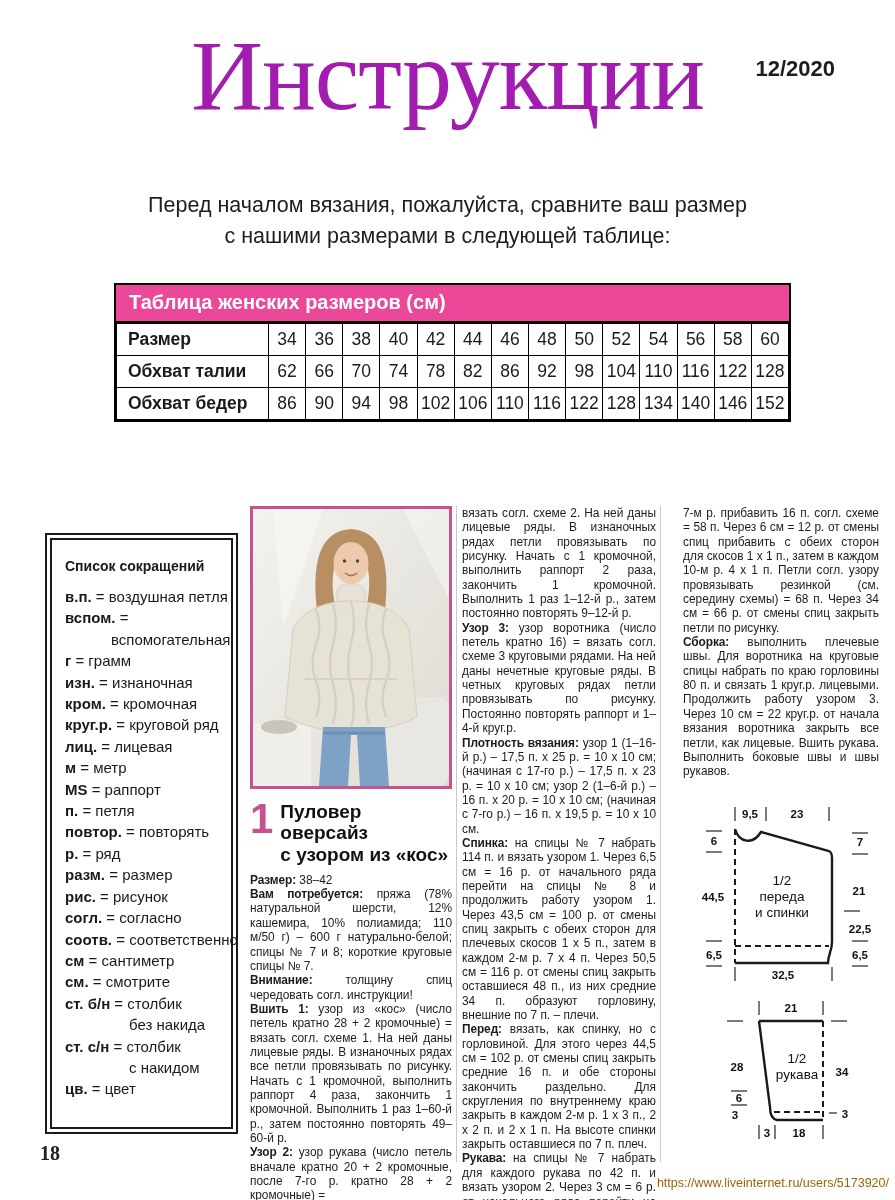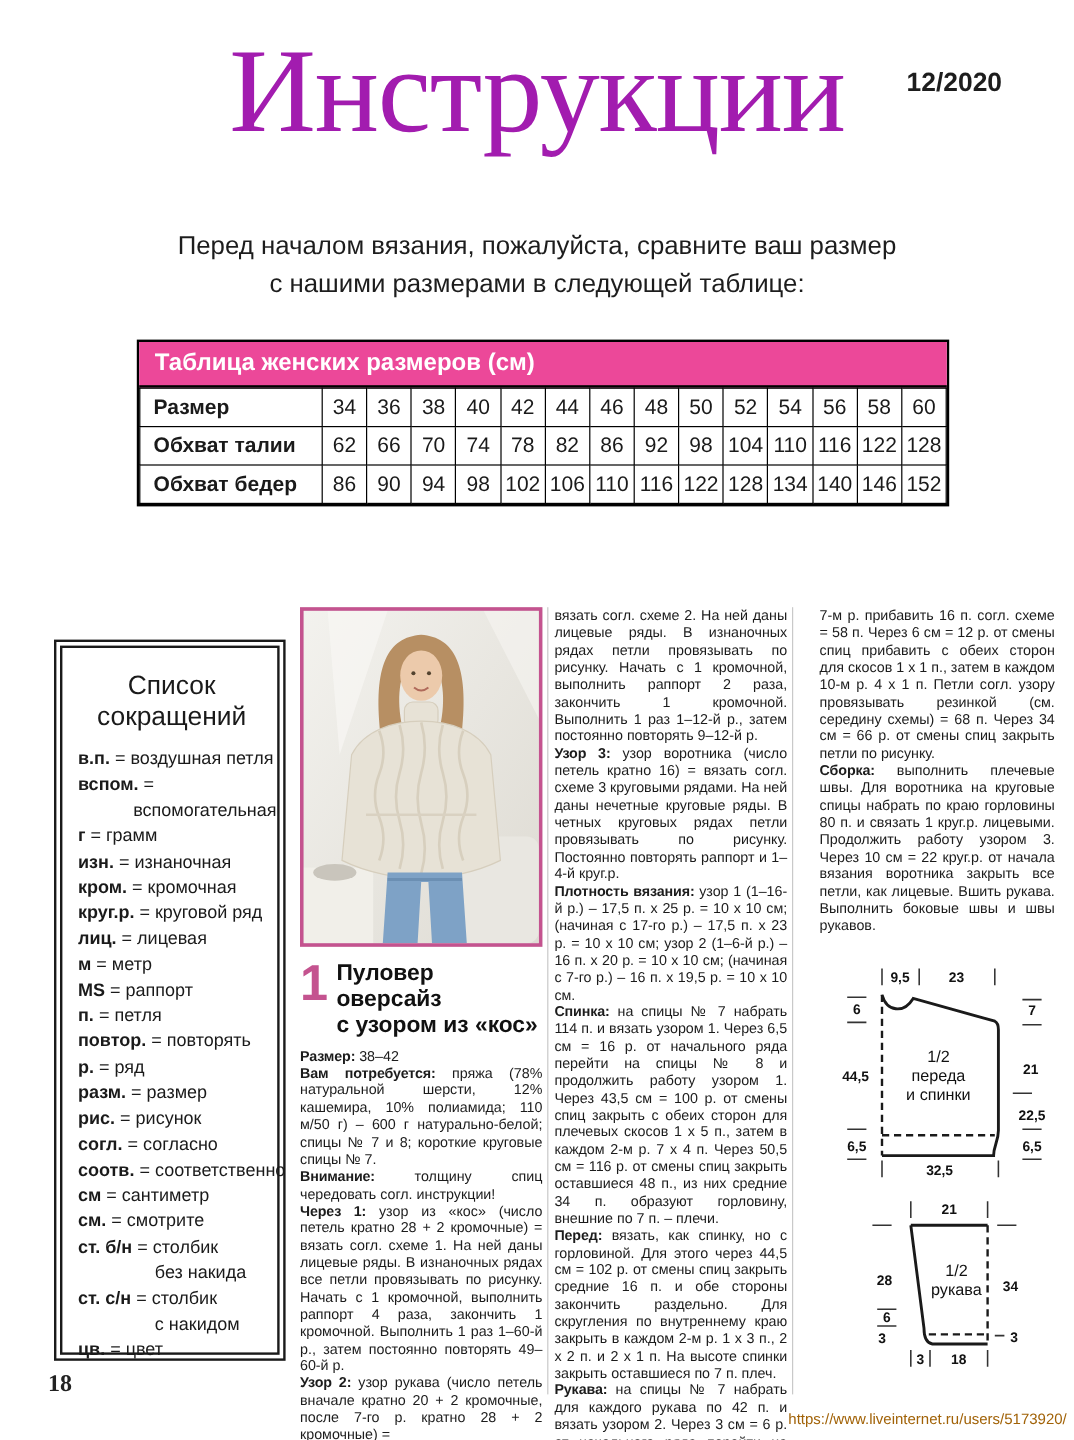--- a/index.html
+++ b/index.html
@@ -22,21 +22,21 @@
         padding:6px 0 7px 13px;border-bottom:2px solid #000;}
   table.size-table{width:100%;border-collapse:collapse;table-layout:fixed;}
   table.size-table td,table.size-table th{border:1px solid #000;font-size:17.5px;height:31px;
         text-align:center;padding:0;white-space:nowrap;overflow:hidden;}
   table.size-table th.row-label{text-align:left;padding-left:11px;font-size:17.5px;font-weight:bold;}
 
   
   .abbr-box-outer{position:absolute;left:45px;top:533px;width:193px;height:601px;
         border:2px solid #1a1a1a;box-sizing:border-box;padding:3px;}
   .abbr-box-inner{border:2px solid #1a1a1a;height:100%;box-sizing:border-box;padding:12px 10px 8px 13px;}
-  .abbr-title{font-size:22px;font-weight:normal;text-align:center;margin:6px 0 12px 0;}
+  .abbr-title{font-size:14px;font-weight:bold;text-align:left;margin:6px 0 12px 0;}
   .abbr-item{font-size:15px;line-height:21.4px;white-space:nowrap;}
   .abbr-item b{font-size:15px;}
   .abbr-line2{white-space:nowrap;}
 
   
   .col{position:absolute;top:506px;}
   .col1{left:250px;width:202px;}
   .col2{left:462px;width:194px;}
   .col3{left:683px;width:196px;}
   .col-divider{position:absolute;width:1px;background:#c9c9c9;top:506px;height:656px;}
@@ -208,21 +208,21 @@
       <span class="article-number">1</span>
       <span class="article-title">
         <span>Пуловер оверсайз</span><br>
         <span>с узором из «кос»</span>
       </span>
     </div>
     <div>
         <p class="para"><b>Размер: </b>38–42</p>
         <p class="para"><b>Вам потребуется: </b>пряжа (78% натуральной шерсти, 12% кашемира, 10% полиамида; 110 м/50 г) – 600 г натурально-белой; спицы № 7 и 8; короткие круговые спицы № 7.</p>
         <p class="para"><b>Внимание: </b>толщину спиц чередовать согл. инструкции!</p>
-        <p class="para"><b>Через 1: </b>узор из «кос» (число петель кратно 28 + 2 кромочные) = вязать согл. схеме 1. На ней даны лицевые ряды. В изнаночных рядах все петли провязывать по рисунку. Начать с 1 кромочной, выполнить раппорт 4 раза, закончить 1 кромочной. Выполнить 1 раз 1–60-й р., затем постоянно повторять 49–60-й р.</p>
+        <p class="para"><b>Вшить 1: </b>узор из «кос» (число петель кратно 28 + 2 кромочные) = вязать согл. схеме 1. На ней даны лицевые ряды. В изнаночных рядах все петли провязывать по рисунку. Начать с 1 кромочной, выполнить раппорт 4 раза, закончить 1 кромочной. Выполнить 1 раз 1–60-й р., затем постоянно повторять 49–60-й р.</p>
         <p class="para"><b>Узор 2: </b>узор рукава (число петель вначале кратно 20 + 2 кромочные, после 7-го р. кратно 28 + 2 кромочные) =</p>
       </div>
   </div>
 
   <div class="col col2">
     <div>
         <p class="para">вязать согл. схеме 2. На ней даны лицевые ряды. В изнаночных рядах петли провязывать по рисунку. Начать с 1 кромочной, выполнить раппорт 2 раза, закончить 1 кромочной. Выполнить 1 раз 1–12-й р., затем постоянно повторять 9–12-й р.</p>
         <p class="para"><b>Узор 3: </b>узор воротника (число петель кратно 16) = вязать согл. схеме 3 круговыми рядами. На ней даны нечетные круговые ряды. В четных круговых рядах петли провязывать по рисунку. Постоянно повторять раппорт и 1–4-й круг.р.</p>
         <p class="para"><b>Плотность вязания: </b>узор 1 (1–16-й р.) – 17,5 п. х 25 р. = 10 х 10 см; (начиная с 17-го р.) – 17,5 п. х 23 р. = 10 х 10 см; узор 2 (1–6-й р.) – 16 п. х 20 р. = 10 х 10 см; (начиная с 7-го р.) – 16 п. х 19,5 р. = 10 х 10 см.</p>
         <p class="para"><b>Спинка: </b>на спицы № 7 набрать 114 п. и вязать узором 1. Через 6,5 см = 16 р. от начального ряда перейти на спицы № 8 и продолжить работу узором 1. Через 43,5 см = 100 р. от смены спиц закрыть с обеих сторон для плечевых скосов 1 х 5 п., затем в каждом 2-м р. 7 х 4 п. Через 50,5 см = 116 р. от смены спиц закрыть оставшиеся 48 п., из них средние 34 п. образуют горловину, внешние по 7 п. – плечи.</p>

